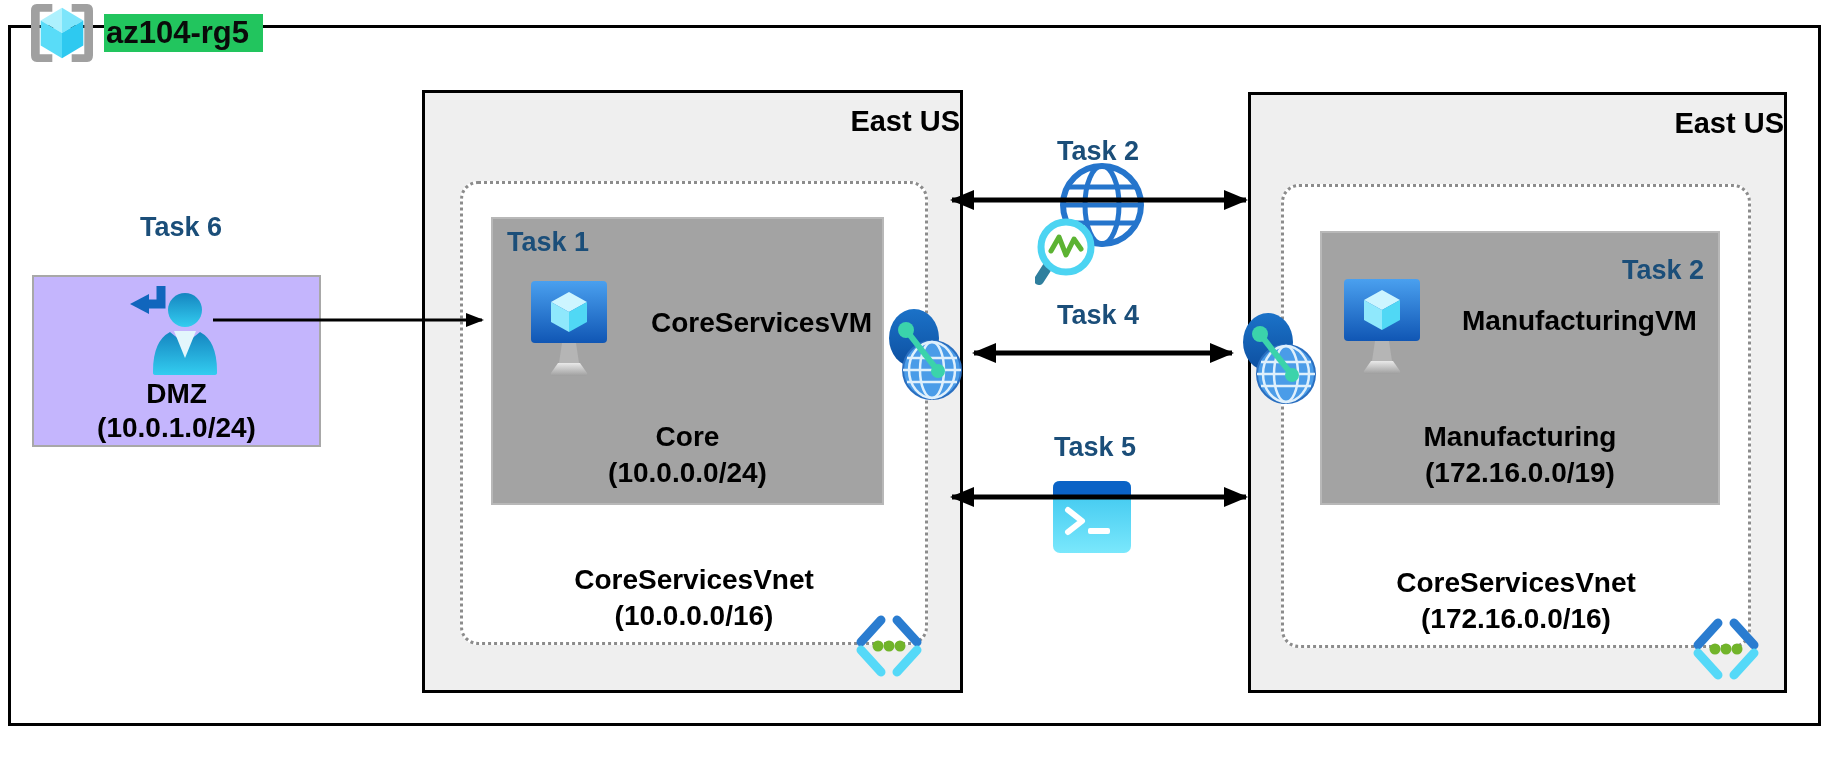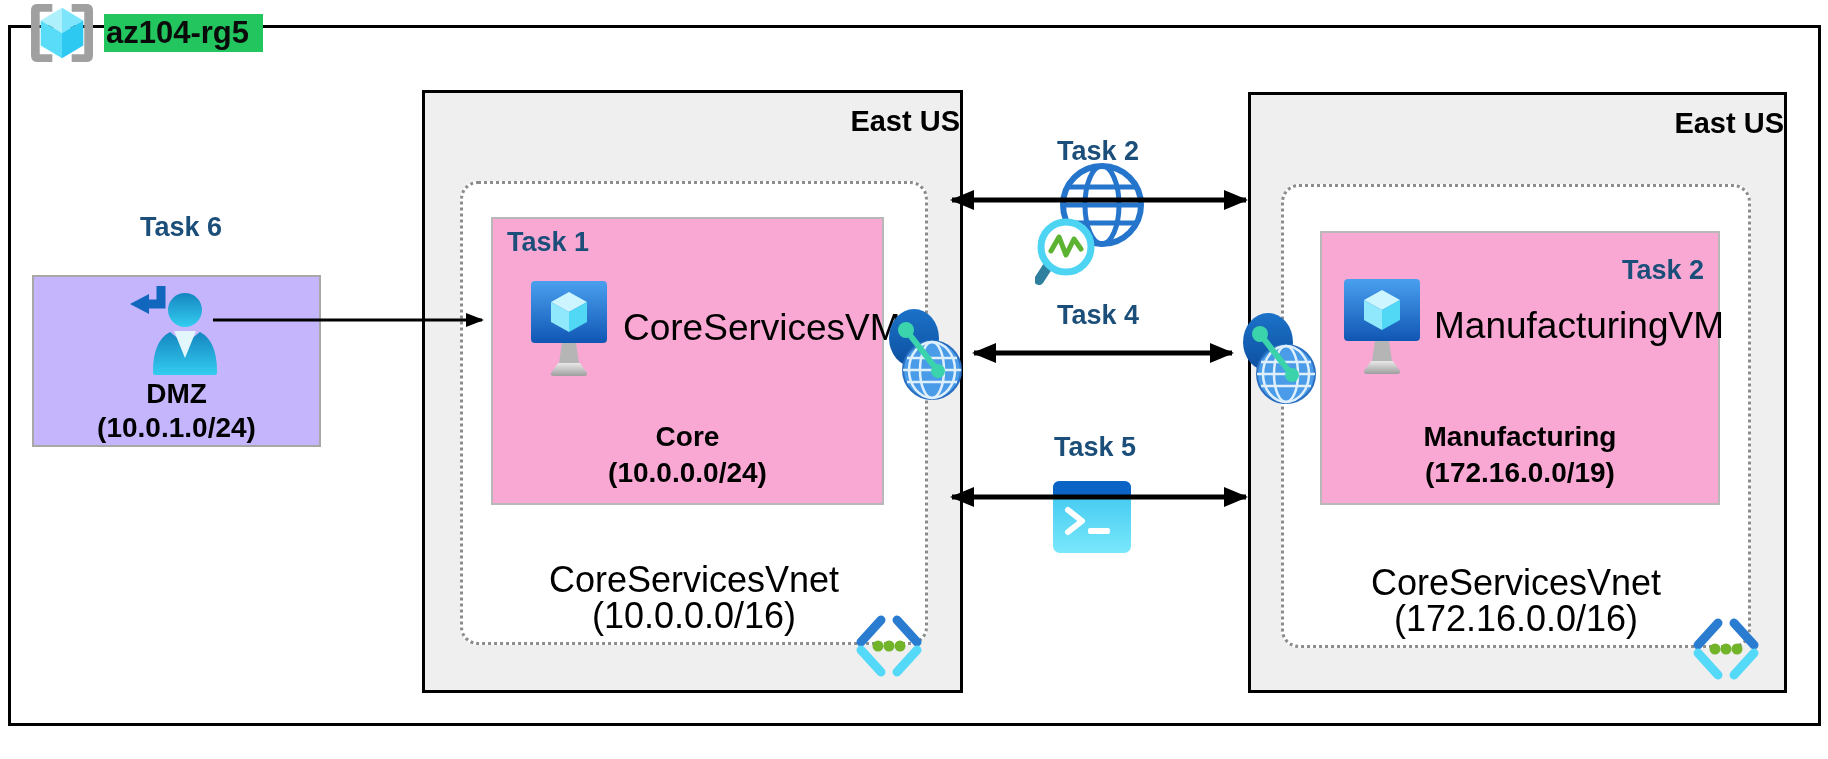--- a/index.html
+++ b/index.html
@@ -17,40 +17,40 @@
 
   .region { position:absolute; background:#efefef; border:3px solid #000; box-sizing:border-box; }
   .region.left  { left:422px; top:90px; width:541px; height:603px; }
   .region.right { left:1248px; top:92px; width:539px; height:601px; }
   .region-title { text-align:right; font-size:29px; font-weight:700; color:#000; margin-top:12px; }
 
   .vnet { position:absolute; background:#fff; border:3px dotted #8c8c8c; border-radius:18px; box-sizing:border-box; }
   .vnet.vleft  { left:35px; top:88px; width:468px; height:464px; }
   .vnet.vright { left:30px; top:89px; width:470px; height:464px; }
 
-  .subnet { position:absolute; background:#f9a8d4; border:2px solid #b8b8b8; box-sizing:border-box; }
+  .subnet { position:absolute; background:#a3a3a3; border:2px solid #b8b8b8; box-sizing:border-box; }
   .subnet.sleft  { left:28px; top:33px; width:393px; height:288px; }
   .subnet.sright { left:36px; top:44px; width:400px; height:274px; }
 
   .task-label { color:#1b4e79; font-weight:700; font-size:27px; line-height:1.15; }
   .task-label.tl { position:absolute; left:14px; top:8px; }
   .task-label.tr { position:absolute; right:14px; top:22px; }
 
   .vm-icon { position:absolute; }
   .subnet.sleft  .vm-icon { left:36px; top:60px; width:80px; height:104px; }
   .subnet.sright .vm-icon { left:20px; top:44px; width:80px; height:104px; }
 
-  .vm-name { position:absolute; font-size:37px; font-weight:400; color:#000; white-space:nowrap; }
+  .vm-name { position:absolute; font-size:28px; font-weight:700; color:#000; white-space:nowrap;margin-left:28px; }
   .subnet.sleft  .vm-name { left:130px; top:88px; }
   .subnet.sright .vm-name { left:112px; top:72px; }
 
   .subnet-caption { position:absolute; left:0; right:0; bottom:12px; text-align:center;
     font-size:28px; font-weight:700; line-height:36px; color:#000; }
   .vnet-caption { position:absolute; left:0; right:0; top:378px; text-align:center;
-    font-size:36px; font-weight:400; line-height:36px; color:#000; }
+    font-size:28px; font-weight:700; line-height:36px; color:#000; }
 
   .vnet-icon { position:absolute; width:80px; height:68px; }
   .vnet.vleft  .vnet-icon { left:386px; top:428px; }
   .vnet.vright .vnet-icon { left:402px; top:428px; }
 
   .dmz-box { position:absolute; left:32px; top:275px; width:289px; height:172px; background:#c4b5fd;
     border:2px solid #a8a8a8; box-sizing:border-box; text-align:center; }
   .user-icon { width:104px; height:94px; margin:6px auto 0; display:block; }
   .dmz-caption { font-size:28px; font-weight:700; line-height:34px; color:#000; margin-top:0px; }
 

